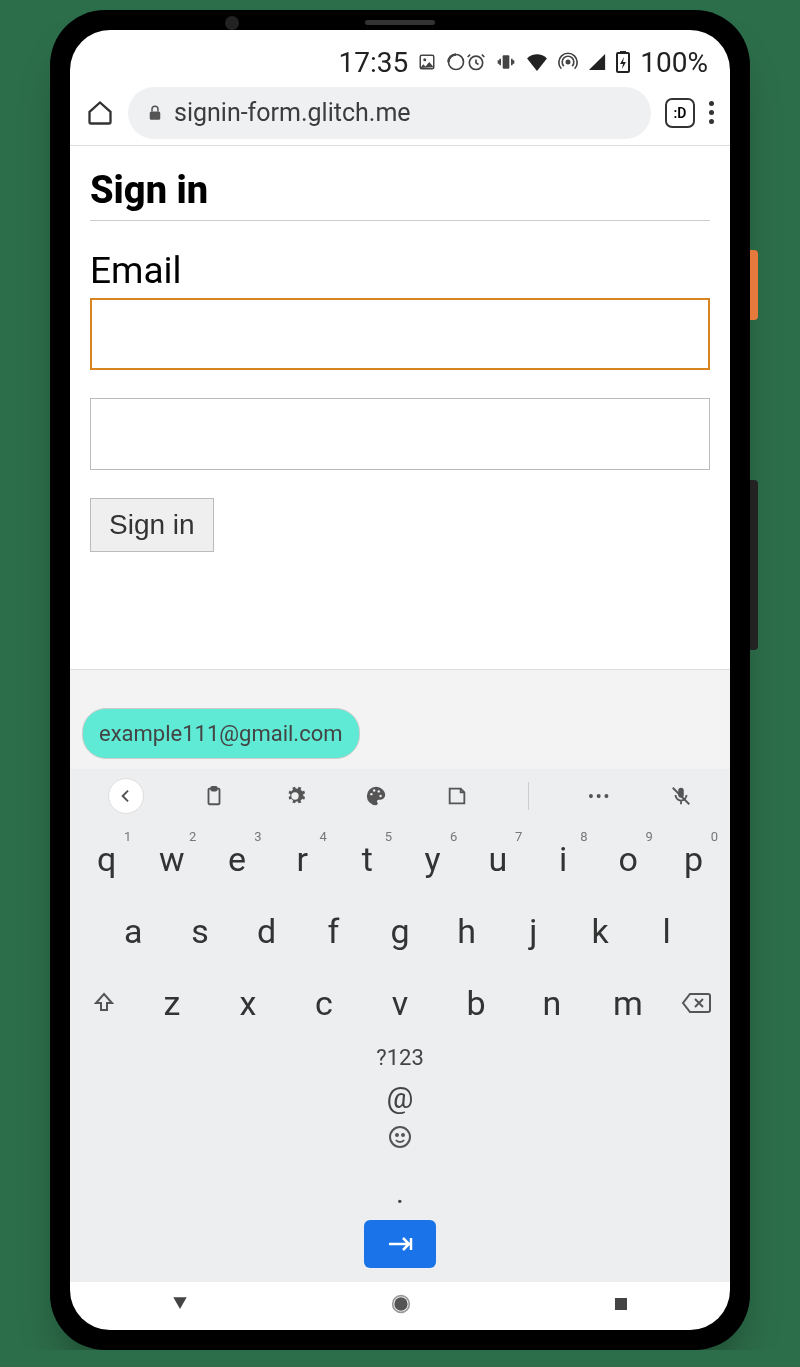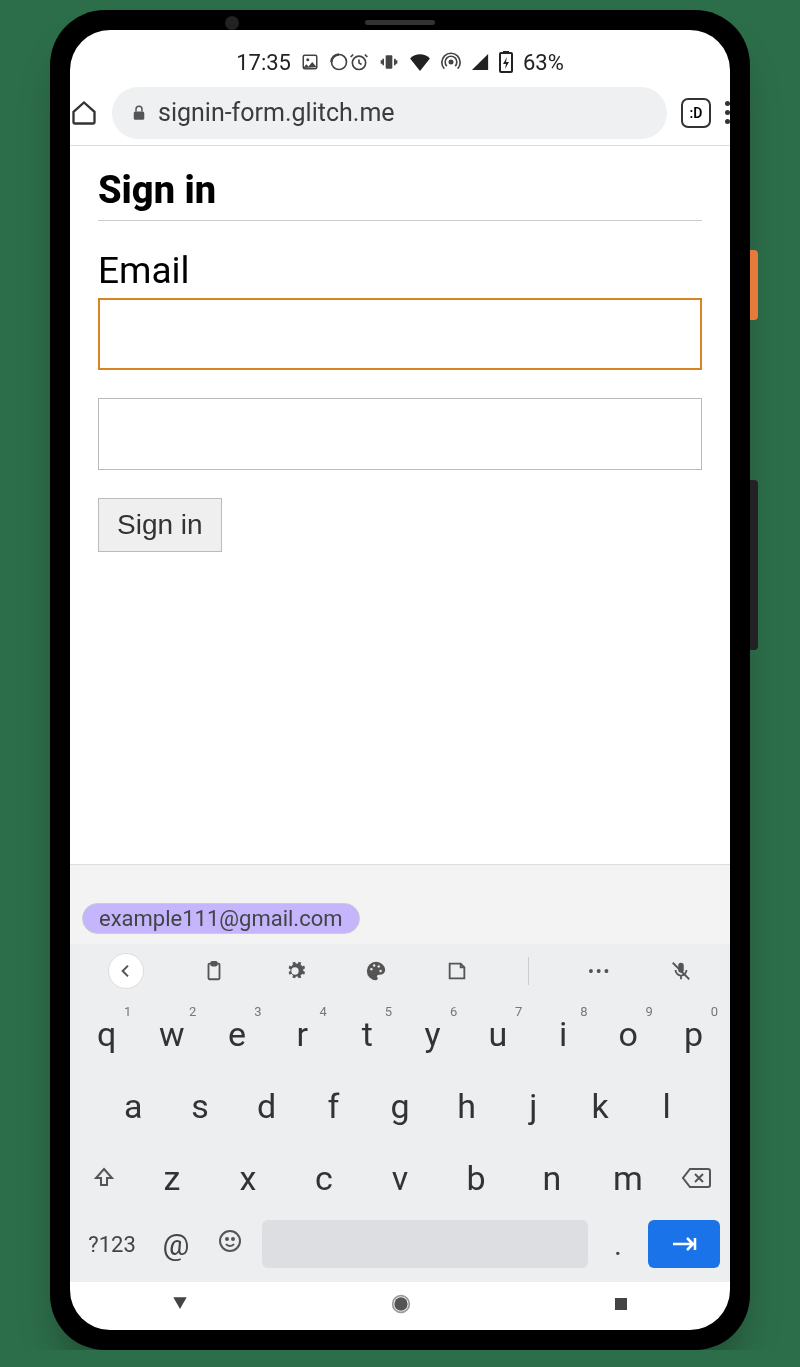--- a/index.html
+++ b/index.html
@@ -57,35 +57,35 @@
     position:absolute;
     top:10px; left:50%; transform:translateX(-50%);
     width:70px;height:5px;border-radius:3px;background:#333;
   }
 
   
   .statusbar {
     height: 50px;
     display: flex;
     align-items: center;
-    justify-content: center;
+    justify-content: flex-end;
     padding: 14px 22px 0 22px;
-    font-size: 22px;
+    font-size: 28px;
     color: #222;
   }
   .statusbar .left, .statusbar .right { display:flex; align-items:center; gap:10px; }
   .ic { display:inline-flex; align-items:center; justify-content:center; }
 
   
   .browserbar {
     height: 66px;
     display:flex;
     align-items:center;
     gap:14px;
-    padding: 0 0;
+    padding: 0 16px;
     border-bottom:1px solid #ddd;
   }
   .omnibox {
     flex:1;
     background:#eef0f1;
     border-radius: 33px;
     height:52px;
     display:flex;
     align-items:center;
     gap:10px;
@@ -97,21 +97,21 @@
     width:30px;height:30px;border:2px solid #333;border-radius:7px;
     display:flex;align-items:center;justify-content:center;
     font-size:14px;font-weight:600;
   }
   .dots{display:flex;flex-direction:column;gap:4px;}
   .dots span{width:5px;height:5px;background:#333;border-radius:50%;}
 
   
   .page {
     flex:1;
-    padding: 22px 28px;
+    padding: 22px 20px;
     overflow:hidden;
   }
   .page h1 {
     font-size:38px;
     font-weight:800;
     padding-bottom:8px;
     border-bottom:1px solid #ccc;
     margin-bottom:28px;
   }
   .field-label{
@@ -143,24 +143,24 @@
   .suggestions{
     background:#f3f3f3;
     border-top:1px solid #ddd;
     display:flex;
     gap:14px;
     padding:10px 12px;
     overflow:hidden;
     white-space:nowrap;
   }
   .chip{
-    background:#c4b5fd;
+    background:#5eead4;
     border:1px solid #ccc;
     border-radius:24px;
-    padding:2px 16px;
+    padding:12px 16px;
     font-size:22px;
     color:#444;
     margin-top:28px;
   }
 
   
   .keyboard{
     background:#eceef0;
     padding-bottom:4px;
   }
@@ -197,21 +197,21 @@
     top:2px; right:8px;
     font-size:13px;color:#777;
   }
   .row2{padding:4px 30px;}
   .row3{padding:4px 4px;}
   .modkey{
     width:60px;height:52px;
     display:flex;align-items:center;justify-content:center;
     color:#555;font-size:26px;
   }
-  .row4{display:flex;align-items:center;gap:10px;padding:6px 10px 10px 10px;}
+  .row4{display:flex;align-items:center;gap:10px;padding:6px 10px 10px 10px;flex-direction:column;}
   .sym{font-size:22px;color:#444;width:64px;text-align:center;}
   .at{font-size:30px;color:#444;width:44px;text-align:center;}
   .emoji{font-size:26px;color:#555;width:44px;text-align:center;}
   .space{flex:1;height:48px;background:#dcdee1;border-radius:6px;}
   .dotkey{width:40px;text-align:center;font-size:30px;color:#444;}
   .enter{
     width:72px;height:48px;background:#1a73e8;border-radius:6px;
     display:flex;align-items:center;justify-content:center;color:#fff;
   }
 
@@ -278,21 +278,21 @@
               <path d="M1 19L19 1v18z"></path>
             </svg>
         </span>
         <span class="ic">
           <svg width="14" height="22" viewBox="0 0 14 22" fill="#222">
               <rect x="1" y="2" width="12" height="19" rx="1" fill="none" stroke="#222" stroke-width="2"></rect>
               <rect x="4" y="0" width="6" height="3"></rect>
               <path d="M8 6l-4 7h3l-1 5 4-7H7z" fill="#222"></path>
             </svg>
         </span>
-        <span>63%</span>
+        <span>100%</span>
       </div>
     </div>
 
     <div class="browserbar">
       <span class="ic">
         <svg width="28" height="28" viewBox="0 0 24 24" fill="none" stroke="#333" stroke-width="2">
             <path d="M3 11l9-8 9 8v9a1 1 0 0 1-1 1h-16a1 1 0 0 1-1-1z"></path>
           </svg>
       </span>
       <div class="omnibox">

